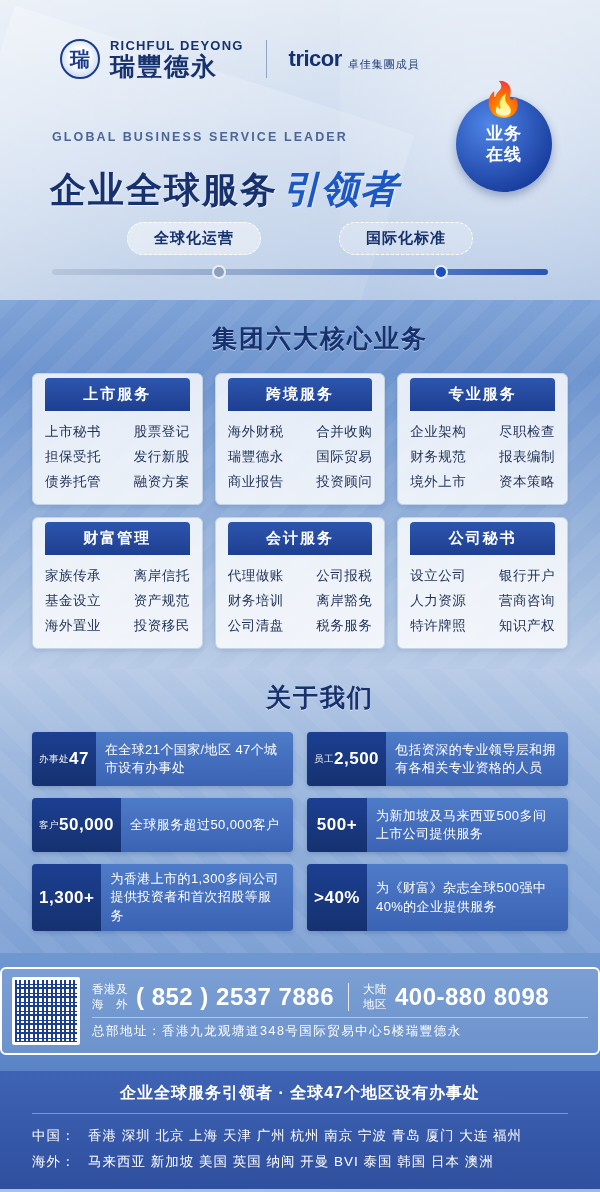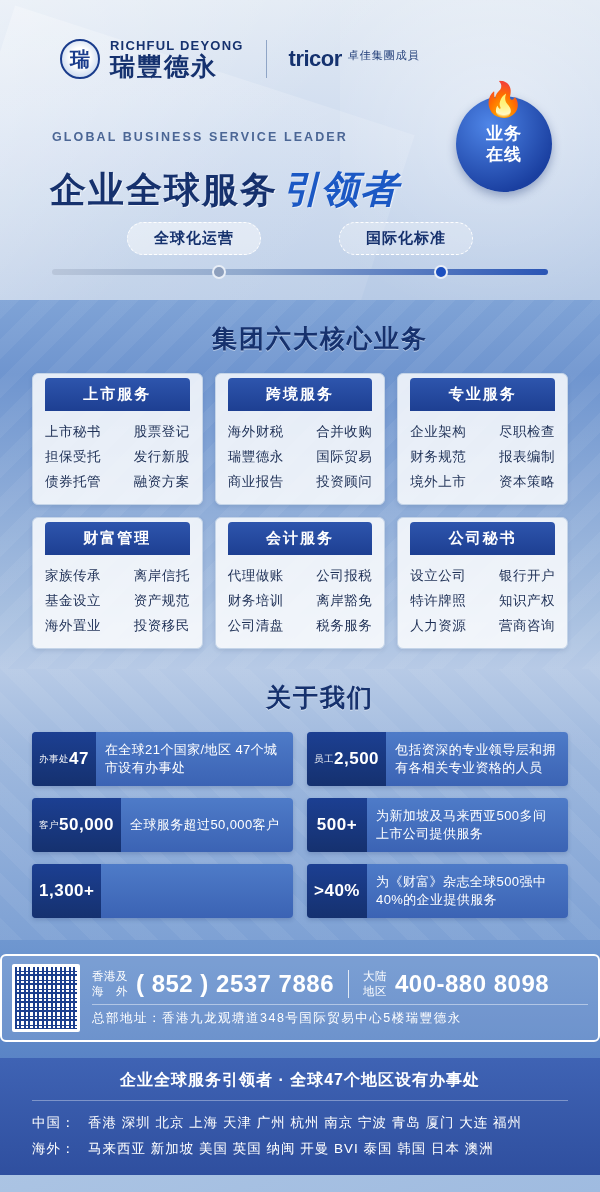--- a/index.html
+++ b/index.html
@@ -53,21 +53,21 @@
   }
   .logo-text-cn {
     font-size:25px; color:#16326f; font-weight:bold; letter-spacing:2px; line-height:1.1;
   }
   .logo-div { width:1px; height:38px; background:#8fa5c6; margin:0 12px; }
   .tricor {
     font-size:22px; font-weight:bold; color:#15326f; letter-spacing:-0.5px;
   }
   .tricor-sub { font-size:11px; color:#24407a; letter-spacing:1px; margin-top:2px;}
   .tricor-wrap { display:flex; flex-direction:column; justify-content:center;}
-  .tricor-line { display:flex; align-items:flex-start; gap:6px;}
+  .tricor-line { display:flex; align-items:flex-end; gap:6px;}
 
   .slogan-en {
     position:absolute; left:52px; top:130px; z-index:5;
     font-size:12.5px; letter-spacing:2.1px; color:#4b6695; font-weight:bold;
   }
   .slogan-cn {
     position:absolute; left:50px; top:164px; z-index:5;
     display:flex; align-items:baseline;
   }
   .slogan-cn .s1 {
@@ -381,26 +381,26 @@
           </div>
         </div>
         <div class="card">
           <div class="card-hd">公司秘书</div>
           <div class="card-bd">
             <div class="row">
               <span>设立公司</span>
               <span>银行开户</span>
             </div>
             <div class="row">
+              <span>人力资源</span>
+              <span>营商咨询</span>
+            </div>
+            <div class="row">
               <span>特许牌照</span>
               <span>知识产权</span>
-            </div>
-            <div class="row">
-              <span>人力资源</span>
-              <span>营商咨询</span>
             </div>
           </div>
         </div>
       </div>
   </div>
 
   <div class="sec-about">
     <div class="sec-title">关于我们</div>
     <div class="about-grid" id="about-grid">
         <div class="stat">
@@ -428,20 +428,21 @@
         <div class="stat">
           <div class="stat-num">
             <div class="val">500+</div>
           </div>
           <div class="stat-txt">为新加坡及马来西亚500多间上市公司提供服务</div>
         </div>
         <div class="stat">
           <div class="stat-num">
             <div class="val">1,300+</div>
           </div>
+          <div class="stat-txt">为香港上市的1,300多间公司提供投资者和首次招股等服务</div>
         </div>
         <div class="stat">
           <div class="stat-num">
             <div class="val">&gt;40%</div>
           </div>
           <div class="stat-txt">为《财富》杂志全球500强中40%的企业提供服务</div>
         </div>
       </div>
   </div>
 

